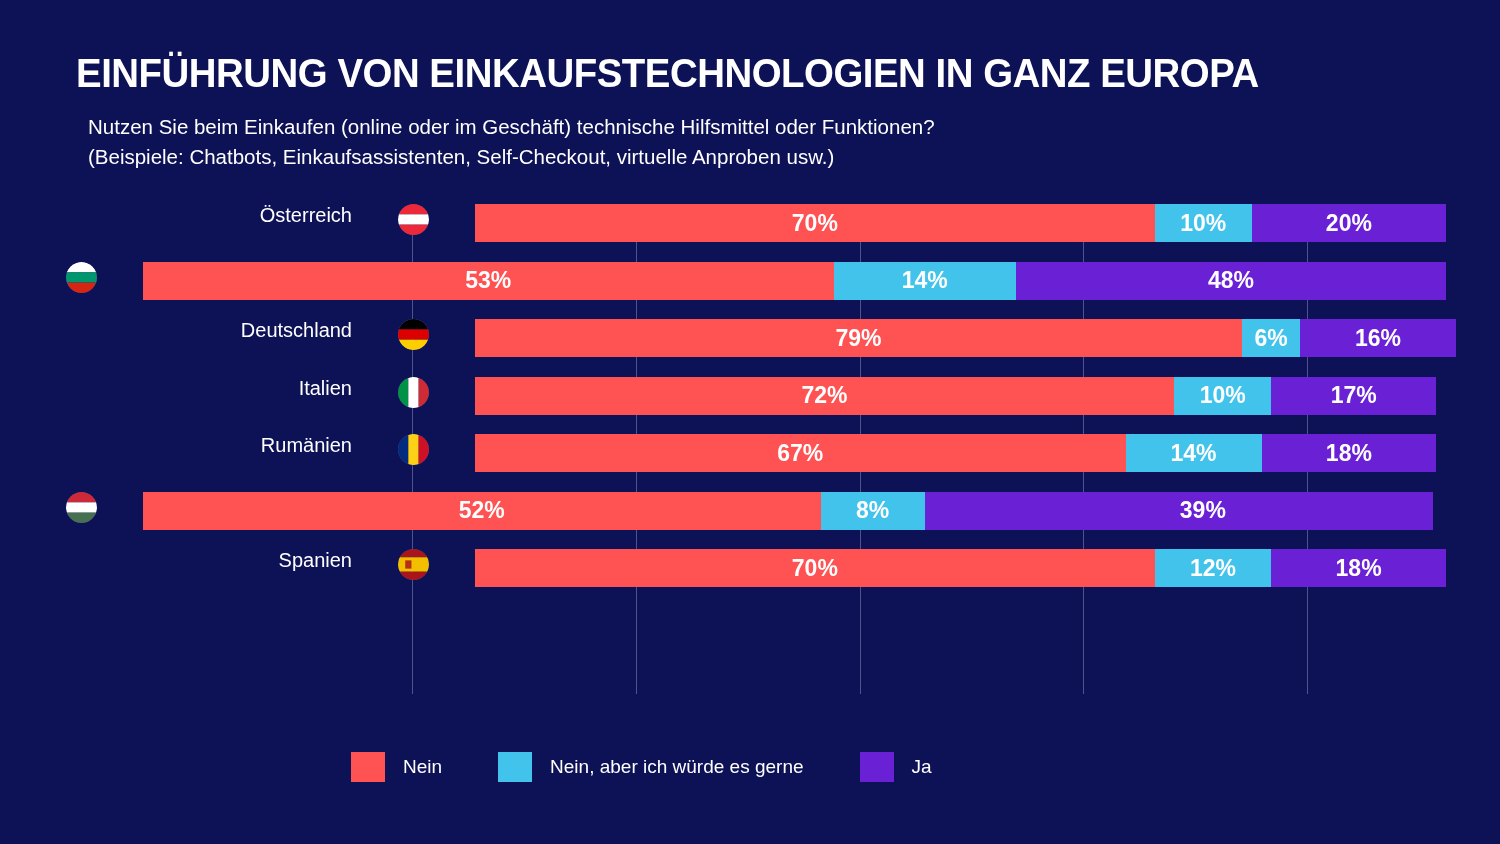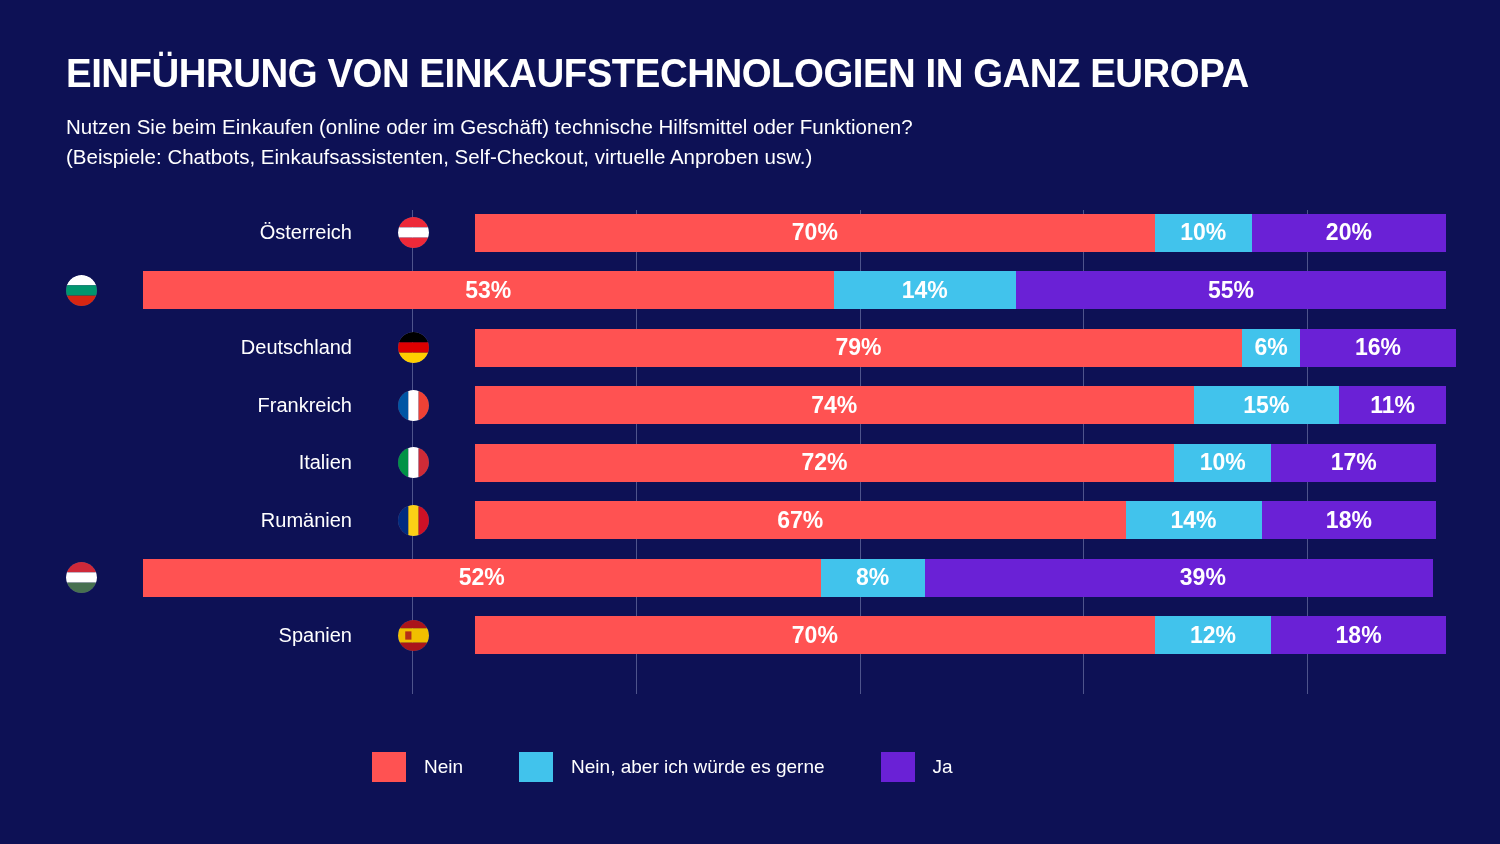--- a/index.html
+++ b/index.html
@@ -13,41 +13,41 @@
     background: #0d1155;
     font-family: "Liberation Sans", sans-serif;
     color: #ffffff;
     overflow: hidden;
     position: relative;
   }
 
   
   .header {
     position: absolute;
-    left: 66px;
+    left: 76px;
     top: 52px;
     width: 1380px;
   }
   .title {
     font-size: 40px;
     font-weight: 700;
     letter-spacing: -0.5px;
     line-height: 1.05;
     text-transform: uppercase;
     transform: scaleX(0.96);
     transform-origin: left center;
     margin: 0 0 18px 0;
     white-space: nowrap;
   }
   .subtitle {
     font-size: 20.5px;
     font-weight: 400;
     line-height: 1.45;
     color: #ffffff;
-    margin: 0;
+    margin: 12px;
   }
   .subtitle .line { display: block; white-space: nowrap; }
 
   
   .chart {
     position: absolute;
     left: 66px;
     top: 204px;
     width: 1380px;
     height: 490px;
@@ -76,21 +76,20 @@
     bottom: 0;
     width: 1px;
     background: #5a6095;
     opacity: 0.85;
   }
 
   .row {
     position: relative;
     height: 57.5px;
     display: flex;
-    align-items: center;
     gap: 32px;
   }
   .row-label {
     width: 300px;
     text-align: right;
     padding-right: 14px;
     font-size: 20px;
     color: #ffffff;
     white-space: nowrap;
   }
@@ -123,21 +122,21 @@
     white-space: nowrap;
     overflow: visible;
   }
   .seg.s0 { background: #ff5252; }
   .seg.s1 { background: #41c3ec; }
   .seg.s2 { background: #6a21d6; }
 
   
   .legend {
     position: absolute;
-    left: 372px;
+    left: 351px;
     top: 752px;
     display: flex;
     align-items: center;
     gap: 0px;
   }
   .legend-item {
     display: flex;
     align-items: center;
     margin-right: 56px;
   }
@@ -208,21 +207,21 @@
               <g clip-path="url(#c_flag-bulgaria-icon)">
                 <rect width="30" height="10" fill="#fff"></rect>
                 <rect y="10" width="30" height="10" fill="#00966e"></rect>
                 <rect y="20" width="30" height="10" fill="#d62612"></rect>
               </g>
             </svg>
           </div>
           <div class="bar-track">
             <div class="seg s0" style="flex: 0 0 53%;">53%</div>
             <div class="seg s1" style="flex: 0 0 14%;">14%</div>
-            <div class="seg s2" style="flex: 0 0 33%;">55%</div>
+            <div class="seg s2" style="flex: 0 0 33%;">48%</div>
           </div>
         </div>
         <div class="row">
           <div class="row-label">Deutschland</div>
           <div class="flag">
             <svg viewBox="0 0 30 30" width="31" height="31">
               <defs>
                 <clipPath id="c_flag-germany-icon">
                   <circle cx="15" cy="15" r="15"></circle>
                 </clipPath>
@@ -231,42 +230,20 @@
                 <rect width="30" height="10" fill="#000"></rect>
                 <rect y="10" width="30" height="10" fill="#dd0000"></rect>
                 <rect y="20" width="30" height="10" fill="#ffce00"></rect>
               </g>
             </svg>
           </div>
           <div class="bar-track">
             <div class="seg s0" style="flex: 0 0 79%;">79%</div>
             <div class="seg s1" style="flex: 0 0 6%;">6%</div>
             <div class="seg s2" style="flex: 0 0 16%;">16%</div>
-          </div>
-        </div>
-        <div class="row">
-          <div class="row-label">Frankreich</div>
-          <div class="flag">
-            <svg viewBox="0 0 30 30" width="31" height="31">
-              <defs>
-                <clipPath id="c_flag-france-icon">
-                  <circle cx="15" cy="15" r="15"></circle>
-                </clipPath>
-              </defs>
-              <g clip-path="url(#c_flag-france-icon)">
-                <rect width="10" height="30" fill="#0055a4"></rect>
-                <rect x="10" width="10" height="30" fill="#fff"></rect>
-                <rect x="20" width="10" height="30" fill="#ef4135"></rect>
-              </g>
-            </svg>
-          </div>
-          <div class="bar-track">
-            <div class="seg s0" style="flex: 0 0 74%;">74%</div>
-            <div class="seg s1" style="flex: 0 0 15%;">15%</div>
-            <div class="seg s2" style="flex: 0 0 11%;">11%</div>
           </div>
         </div>
         <div class="row">
           <div class="row-label">Italien</div>
           <div class="flag">
             <svg viewBox="0 0 30 30" width="31" height="31">
               <defs>
                 <clipPath id="c_flag-italy-icon">
                   <circle cx="15" cy="15" r="15"></circle>
                 </clipPath>

